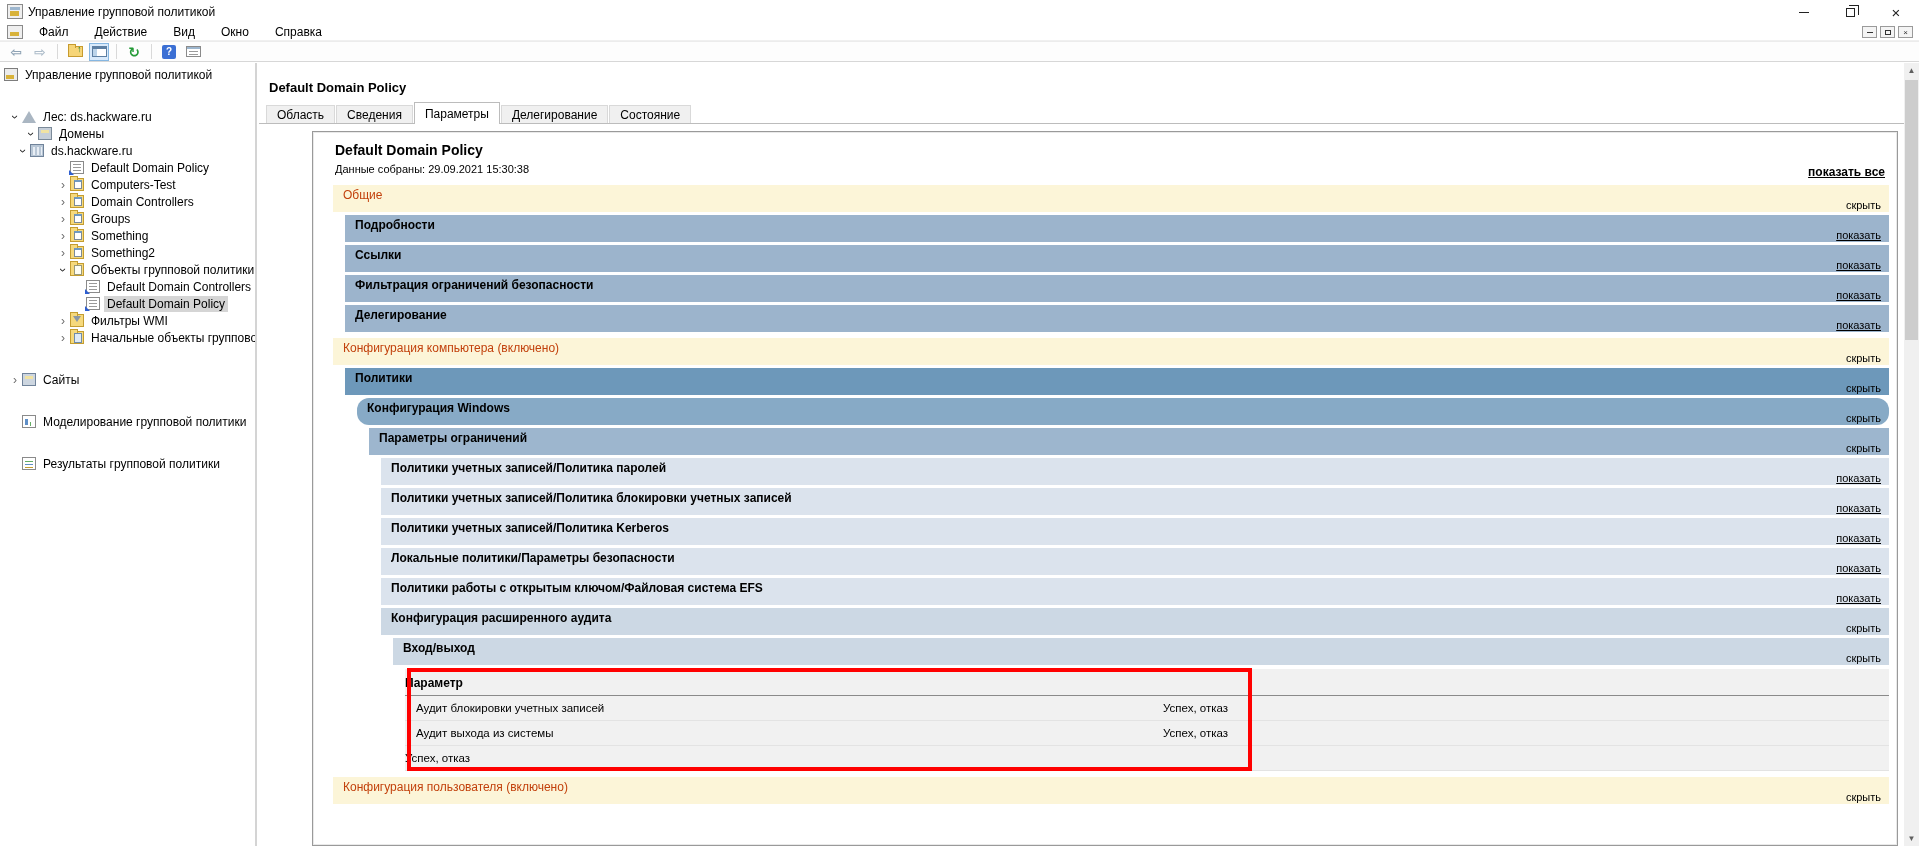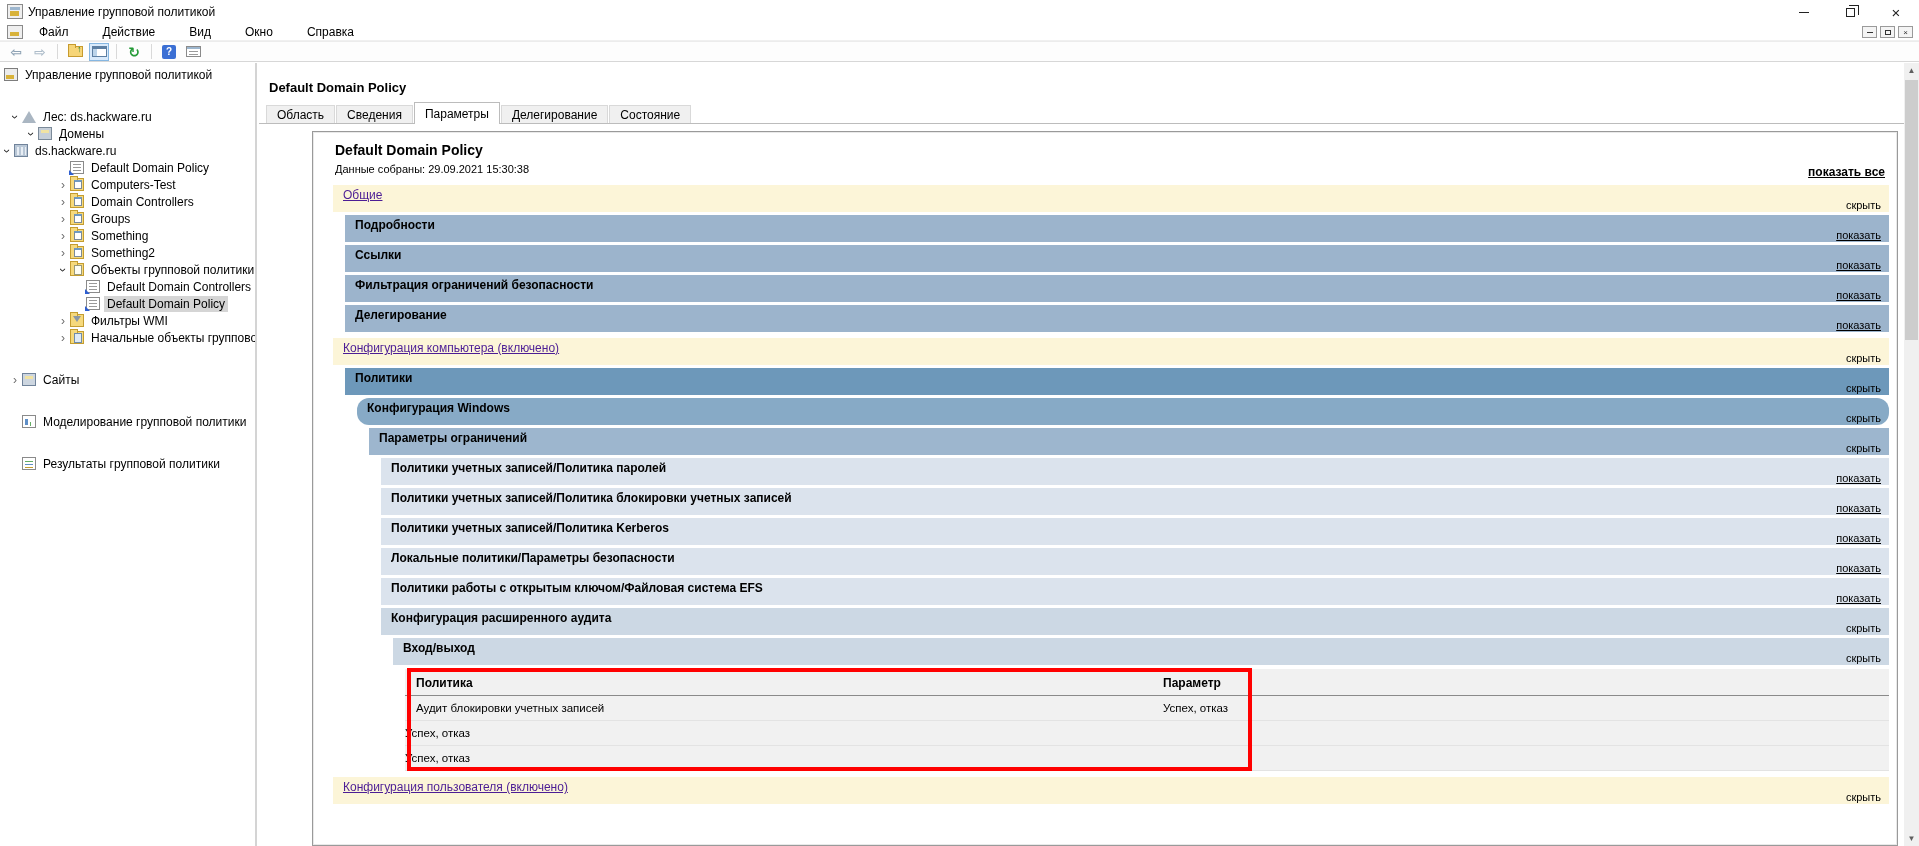--- a/index.html
+++ b/index.html
@@ -22,21 +22,21 @@
   .glyph-min { width:10px; height:1px; background:#222; }
   .glyph-restore { width:9px; height:9px; border:1px solid #222; position:relative; background:#fff; }
   .glyph-restore::before { content:""; position:absolute; left:2px; top:-4px; width:9px; height:9px;
     border:1px solid #222; border-left:none; border-bottom:none; }
   .glyph-close { font-size:15px; line-height:1; }
 
   #menubar { left:0; top:24px; width:1919px; height:17px; background:#fff; border-bottom:1px solid #f0f0f0; }
   .menuicon { position:absolute; left:7px; top:1px; width:16px; height:14px;
     background:#efefef; border:1px solid #8a8a8a; }
   .menuicon::after { content:""; position:absolute; left:2px; bottom:2px; width:9px; height:4px; background:#d8b23a; }
-  #menubar .items { position:absolute; left:30px; top:0; height:17px; display:flex; gap:16px; }
+  #menubar .items { position:absolute; left:30px; top:0; height:17px; display:flex; gap:8px; }
   .menu-item { padding:1px 9px; font-size:12px; line-height:15px; white-space:nowrap; }
   .childbtns { position:absolute; right:6px; top:2px; display:flex; gap:3px; }
   .childbtn { width:15px; height:12px; border:1px solid #9a9a9a; background:#f4f4f4;
     display:flex; align-items:center; justify-content:center; font-size:8px; color:#333; }
   .cb-min { width:6px; height:1px; background:#333; }
   .cb-rest { width:6px; height:5px; border:1px solid #333; }
 
   #toolbar { left:0; top:41px; width:1919px; height:21px; background:#fdfdfd;
     border-top:1px solid #ececec; border-bottom:1px solid #d7d7d7;
     display:flex; align-items:center; padding-left:6px; gap:4px; }
@@ -63,21 +63,21 @@
   
   #tree { left:0; top:63px; width:257px; height:783px; background:#fff;
     border-right:2px solid #d4d4d4; overflow:hidden; padding-top:3px; }
   .trow { height:17px; display:flex; align-items:center; font-size:12px; white-space:nowrap; }
   .chev { width:14px; flex:none; text-align:center; font-size:12px; color:#6d6d6d; line-height:14px; }
   .chev.exp { transform:rotate(90deg); color:#262626; }
   .chev.none { visibility:hidden; }
   .tlabel { margin-left:4px; padding:1px 3px; }
   .trow.selected .tlabel { background:#d5d5d5; }
   .p0{padding-left:4px;} .p1{padding-left:8px;margin-top:25px;} .p2{padding-left:24px;}
-  .p3{} .p4{padding-left:56px;} .p5{padding-left:72px;}
+  .p3{margin-left:16px;} .p4{padding-left:56px;} .p5{padding-left:72px;}
 
   .ticon { width:14px; height:13px; flex:none; position:relative; display:inline-block; }
   .i-console { background:#ececec; border:1px solid #7d7d7d; }
   .i-console::after { content:""; position:absolute; left:1px; bottom:1px; width:8px; height:4px; background:#d8b23a; }
   .i-forest { width:0; height:0; border-left:7px solid transparent; border-right:7px solid transparent;
     border-bottom:12px solid #aab6c2; margin-top:1px; }
   .i-domains { background:#c6cfd9; border:1px solid #7b8a99; }
   .i-domains::after { content:""; position:absolute; left:2px; top:2px; width:8px; height:3px; background:#f1e3a3; }
   .i-domain { background:#b9c7d6; border:1px solid #70839a; }
   .i-domain::after { content:""; position:absolute; left:2px; top:2px; width:9px; height:8px;
@@ -123,21 +123,21 @@
   #rep-title { position:absolute; left:22px; top:10px; font-size:14px; font-weight:bold; }
   #rep-sub { position:absolute; left:22px; top:31px; font-size:11px; }
   #rep-showall { position:absolute; right:12px; top:33px; font-size:12px; font-weight:bold;
     text-decoration:underline; white-space:nowrap; }
 
   .band { position:relative; height:27px; margin:3px 8px 0 0; font-size:12px; }
   .band .btitle { position:absolute; left:10px; top:3px; white-space:nowrap; }
   .band .blink { position:absolute; right:8px; bottom:1px; font-size:11px; white-space:nowrap; }
   .band .blink.u { text-decoration:underline; }
   .yellow { background:#fcf5d8; margin-top:6px; }
-  .yellow .btitle { color:#4c1d95;text-decoration:underline; }
+  .yellow .btitle { color:#c2410c; }
   .blue-a { background:#9cb4cc; } .blue-a .btitle { font-weight:bold; }
   .blue-dark { background:#6d98ba; } .blue-dark .btitle { font-weight:bold; }
   .blue-b { background:#87aac6;border-radius:12px; } .blue-b .btitle { font-weight:bold; }
   .blue-c { background:#9db6ce; } .blue-c .btitle { font-weight:bold; }
   .blue-light { background:#dbe3ed; } .blue-light .btitle { font-weight:bold; }
   .blue-mid { background:#ccd8e4; } .blue-mid .btitle { font-weight:bold; }
   .ml0{margin-left:20px;} .ml1{margin-left:32px;} .ml2{margin-left:44px;} .ml3{margin-left:56px;}
   .ml4{margin-left:68px;text-align:center;} .ml5{margin-left:80px;}
 
   #settings-table { position:relative; margin:4px 8px 0 92px; background:#f1f1f1; padding-top:2px; }
@@ -396,28 +396,28 @@
       <span class="btitle">Конфигурация расширенного аудита</span>
       <span class="blink">скрыть</span>
     </div>
     <div class="band blue-mid ml5">
       <span class="btitle">Вход/выход</span>
       <span class="blink">скрыть</span>
     </div>
 
     <div id="settings-table">
       <div class="trow2 thead">
-        <div class="tc1">Политика</div>
         <div class="tc2">Параметр</div>
       </div>
       <div class="trow2">
         <div class="tc1">Аудит блокировки учетных записей</div>
         <div class="tc2">Успех, отказ</div>
       </div>
       <div class="trow2">
+        <div class="tc1">Аудит выхода из системы</div>
         <div class="tc2">Успех, отказ</div>
       </div>
       <div class="trow2">
         <div class="tc2">Успех, отказ</div>
       </div>
       <div id="red-box"></div>
     </div>
 
     <div class="band yellow ml0">
       <span class="btitle">Конфигурация пользователя (включено)</span>

